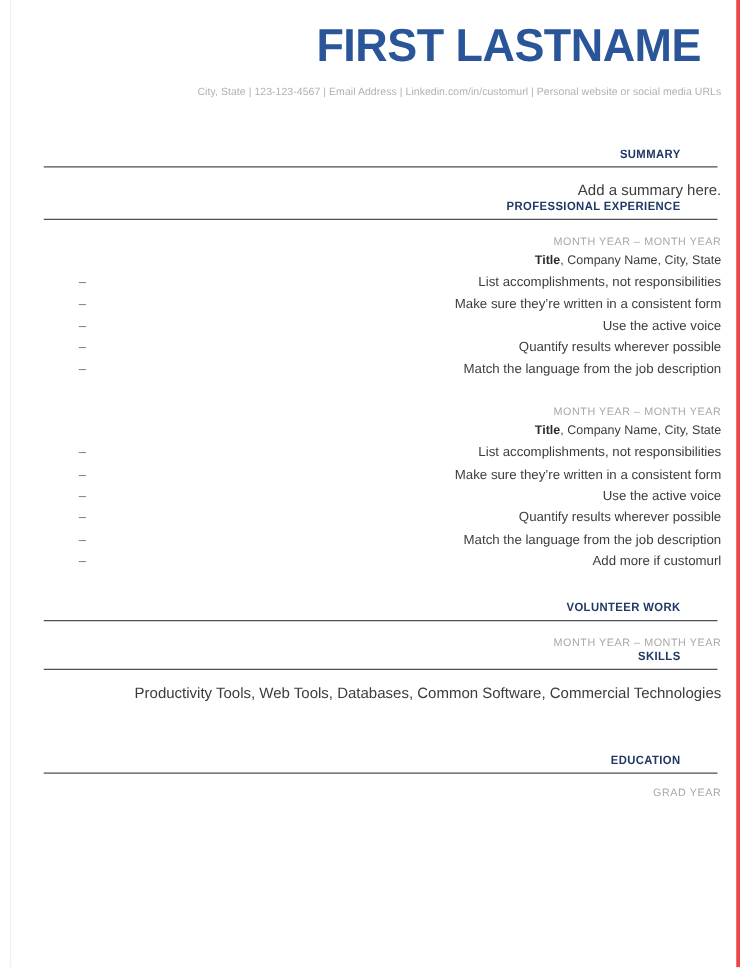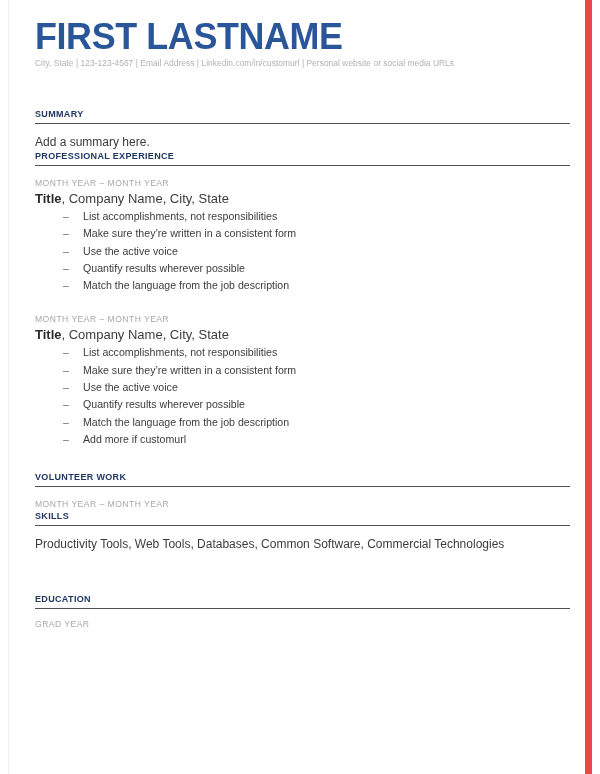--- a/index.html
+++ b/index.html
@@ -20,22 +20,23 @@
     overflow: hidden;
   }
   .sheet {
     position: absolute;
     left: 8px;
     top: 0;
     width: 584px;
     height: 774px;
     background: #ffffff;
     border-left: 1px solid #f0f0f0;
-    border-right: 7px solid #ef4444;
+    border-right: 3px solid #ef4444;
     box-sizing: border-box;
+    text-align: right;
   }
   .content {
     position: absolute;
     left: 26px;
     right: 12px;
     top: 0;
   }
 
   
   .header {
@@ -45,20 +46,21 @@
     font-size: 37px;
     line-height: 40px;
     font-weight: bold;
     color: #2a5699;
     letter-spacing: -0.4px;
     transform: scaleX(0.97);
     transform-origin: left center;
     white-space: nowrap;
   }
   .contact {
+    margin-top: 10px;
     font-size: 8.4px;
     line-height: 12px;
     color: #b1b1b1;
     letter-spacing: 0.05px;
     white-space: nowrap;
   }
 
   
   .section {
     margin-top: 0;
@@ -96,21 +98,21 @@
   .entry { margin-top: 11px; }
   .entry + .entry { margin-top: 19px; }
   .date {
     font-size: 8.6px;
     line-height: 12px;
     color: #a8a8a8;
     letter-spacing: 0.45px;
     text-transform: uppercase;
   }
   .headline {
-    font-size: 13px;
+    font-size: 10px;
     line-height: 17px;
     color: #3c3c3c;
     margin-top: 1px;
   }
   .headline b {
     font-weight: bold;
     color: #2b2b2b;
   }
 
   .bullets {

